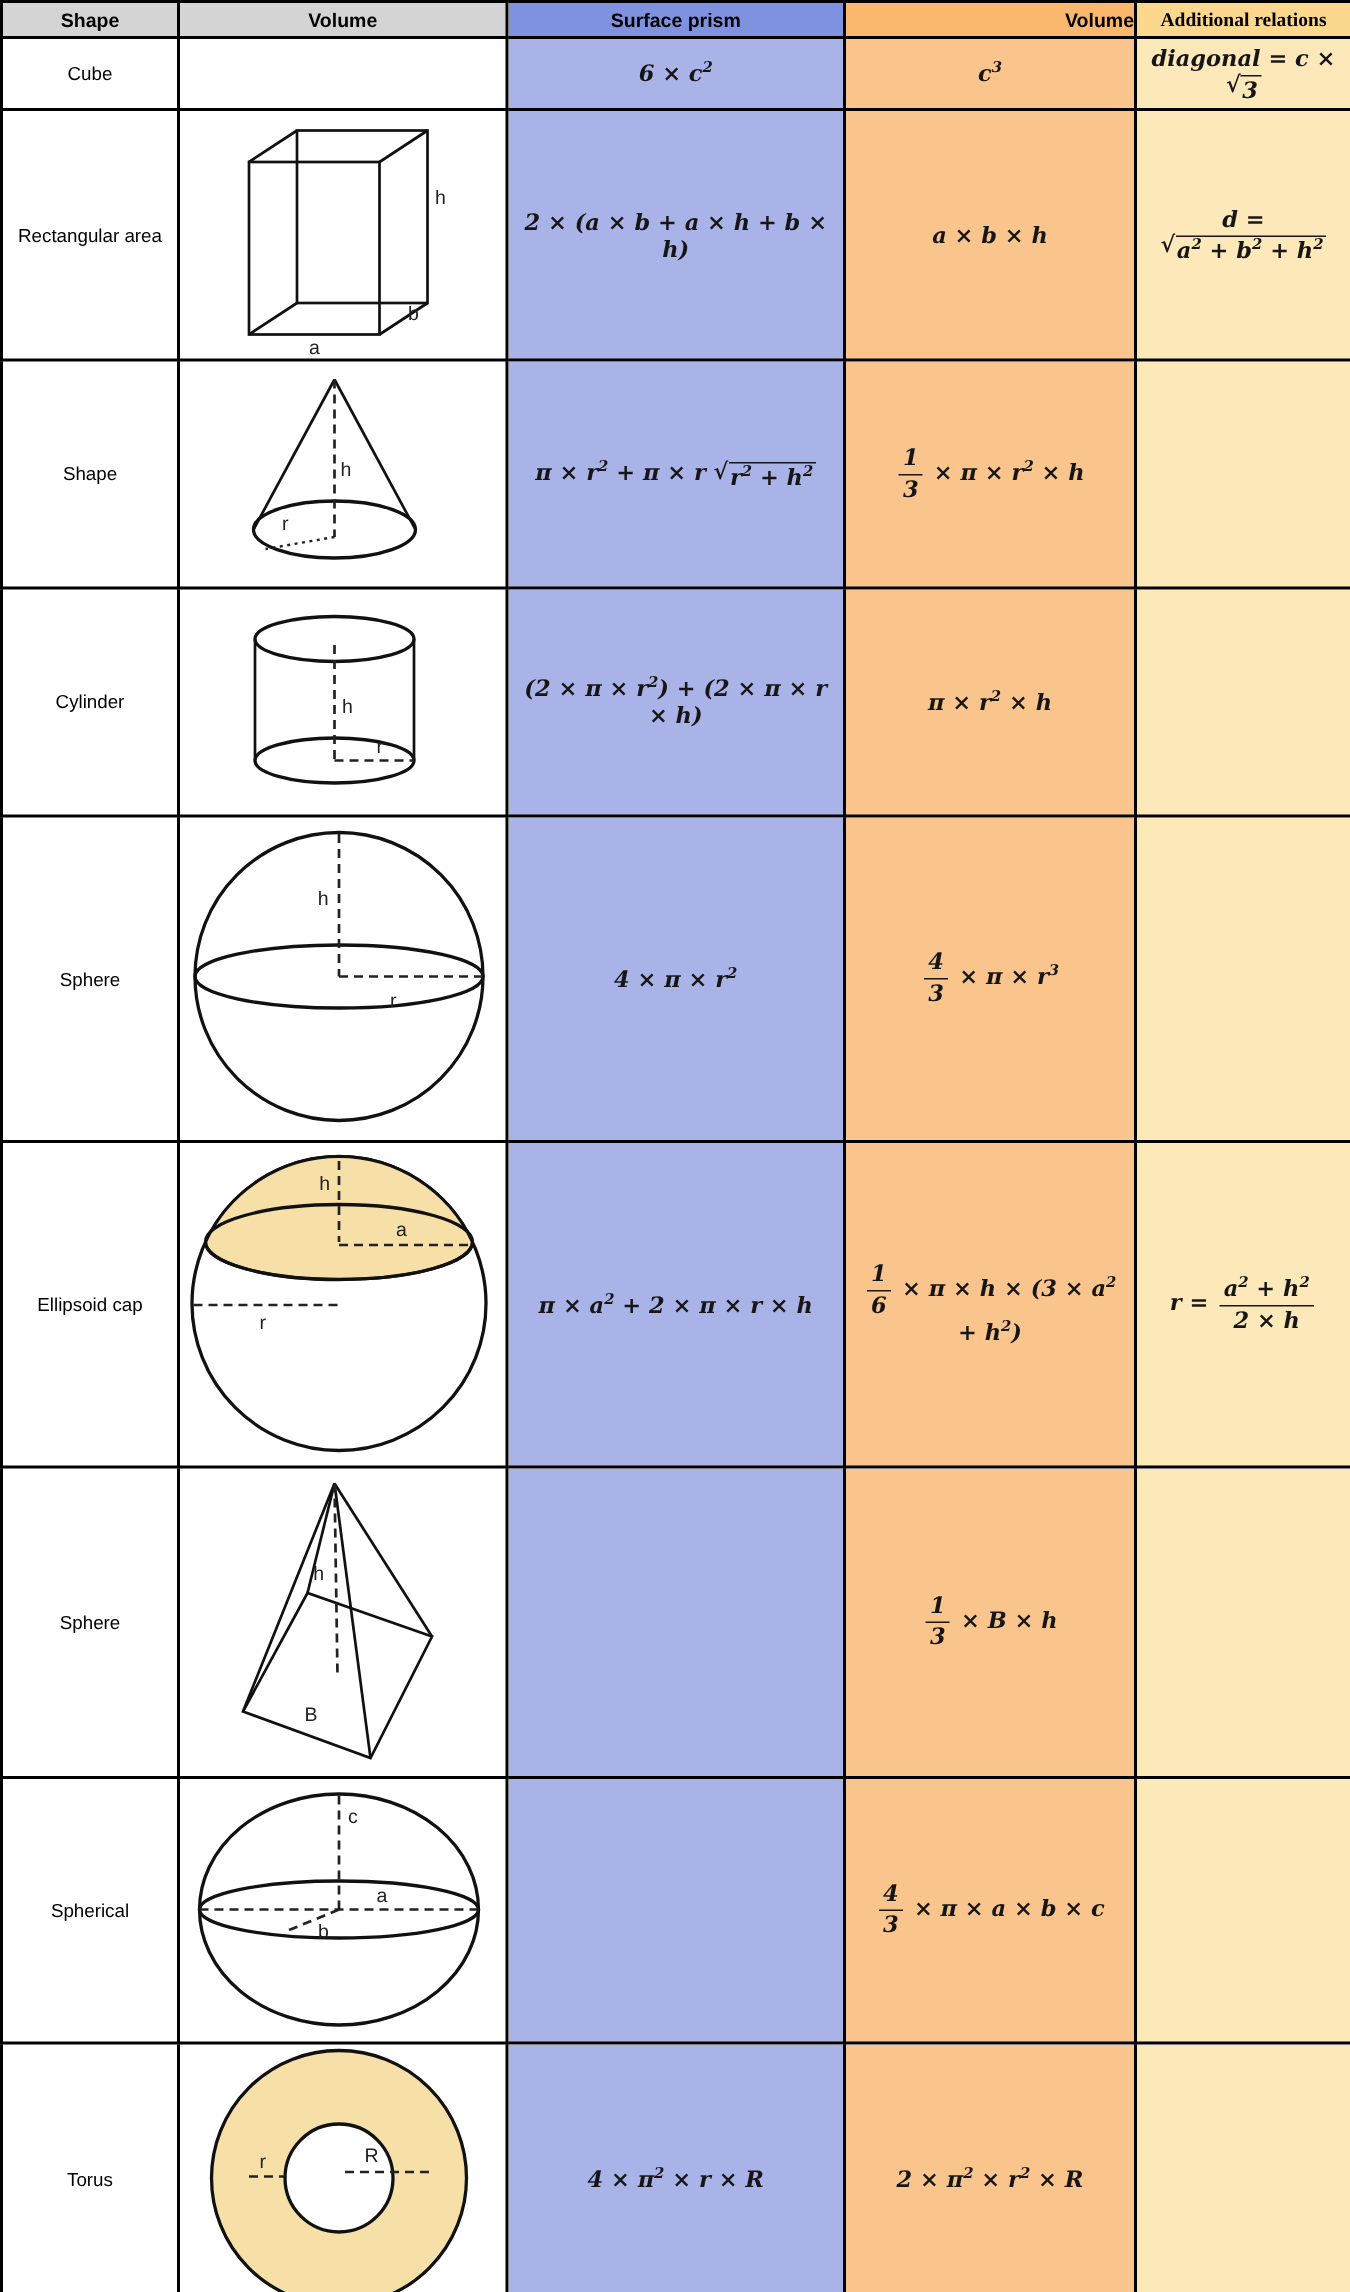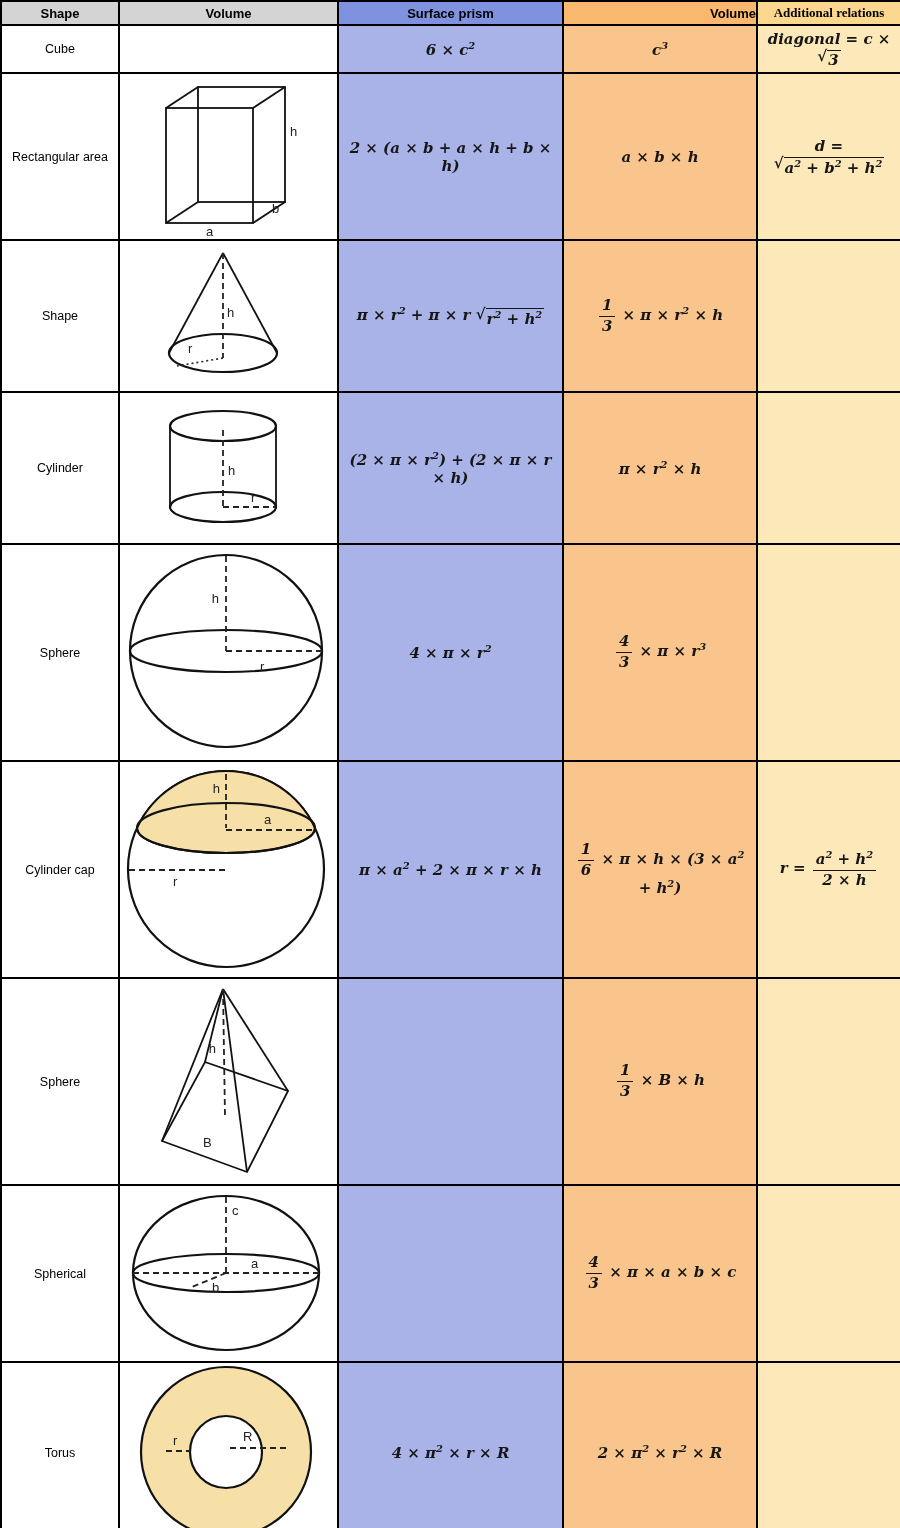--- a/index.html
+++ b/index.html
@@ -142,21 +142,21 @@
         <text class="figlbl" x="99" y="58" text-anchor="end" font-size="15">h</text>
         <text class="figlbl" x="140" y="126" font-size="15">r</text>
       </svg>
     </td>
     <td class="formula col-sa">4 × π × r<sup>2</sup></td>
     <td class="formula col-vol"><span class="frac"><span class="num">4</span><span class="den">3</span></span> × π × r<sup>3</sup></td>
     <td class="formula col-add"></td>
   </tr>
 
   <tr class="r-cap">
-    <td class="shape">Cylinder cap</td>
+    <td class="shape">Ellipsoid cap</td>
     <td class="figure">
       <svg width="219" height="215" viewBox="0 0 219 215">
         <circle cx="106" cy="107" r="98" fill="#fff" stroke="#111" stroke-width="2.2"></circle>
         <path d="M17,66 A98,98 0 0 1 195,66 A89,25 0 0 1 17,66 Z" class="tan" stroke="#111" stroke-width="2"></path>
         <ellipse cx="106" cy="66" rx="89" ry="25" class="ol" stroke-width="1.8"></ellipse>
         <line x1="106" y1="12" x2="106" y2="66" class="dash" stroke-width="1.6"></line>
         <line x1="106" y1="68" x2="194" y2="68" class="dash" stroke-width="1.6"></line>
         <line x1="9" y1="108" x2="108" y2="108" class="dash" stroke-width="2.2"></line>
         <text class="figlbl" x="100" y="31" text-anchor="end">h</text>
         <text class="figlbl" x="144" y="62">a</text>

